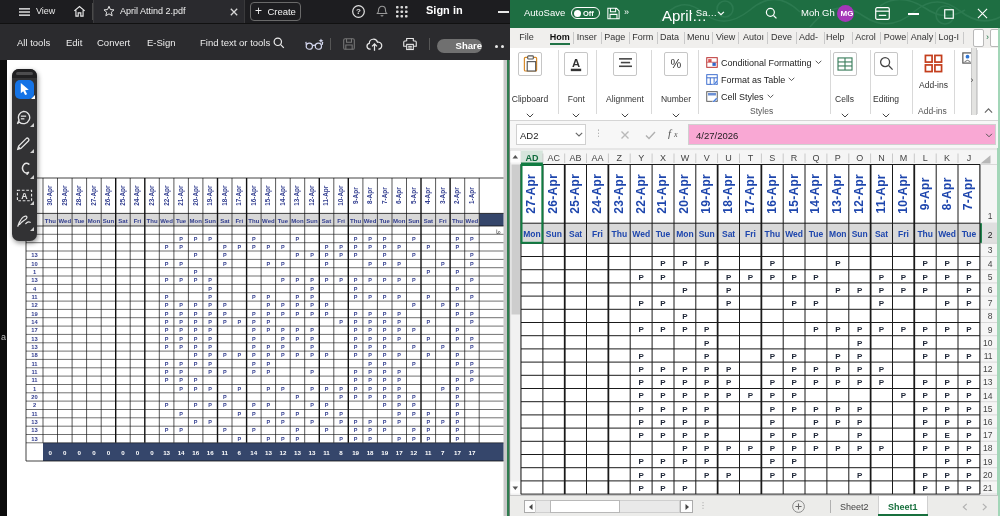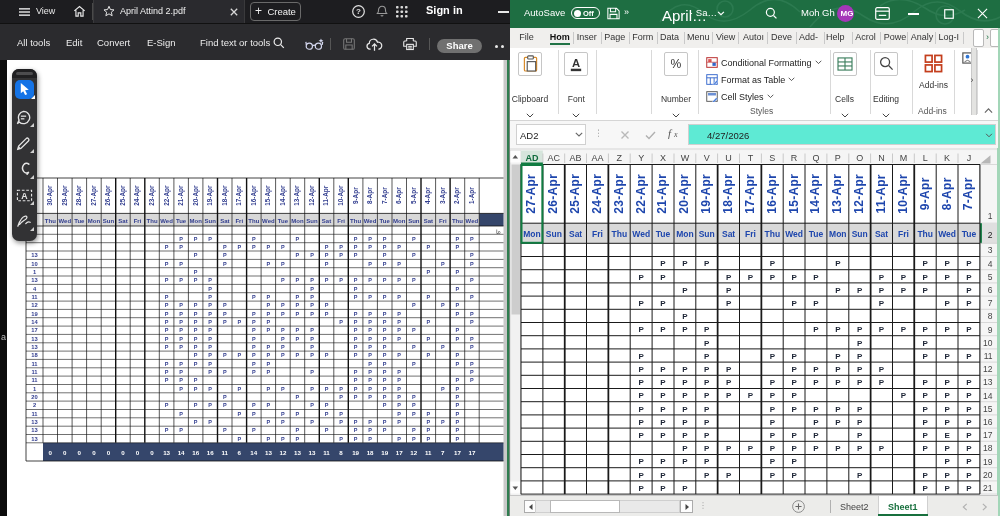--- a/index.html
+++ b/index.html
@@ -1,21 +1,21 @@
 <!DOCTYPE html>
 <html><head><meta charset="utf-8"><title>x</title><style>
 *{margin:0;padding:0;box-sizing:border-box}
 html,body{width:1000px;height:516px;overflow:hidden;font-family:"Liberation Sans",sans-serif}
 #root{position:relative;width:1000px;height:516px;background:#fff}
 #acro{position:absolute;left:0;top:0;width:510px;height:516px;background:#fff}
 #atitle{position:absolute;left:0;top:0;width:510px;height:23px;background:#1d1d20}
 #atab{position:absolute;left:93px;top:0;width:152px;height:23px;background:#2a2a2e;border-left:1px solid #3a3a3c;border-right:1px solid #3a3a3c}
 #acreate{position:absolute;left:250px;top:2px;width:51px;height:19px;border:1px solid #6a6a6a;border-radius:4px;color:#f0f0f0;font-size:9.5px;text-align:center;line-height:17px}
 #atoolbar{position:absolute;left:0;top:23px;width:510px;height:37px;background:#2b2b2e;border-top:1px solid #111}
-#asharebtn{position:absolute;left:437px;top:15px;width:45px;height:14px;background:#707070;border-radius:8px;color:#fff;font-size:9.5px;font-weight:bold;text-align:center;line-height:14px}
+#asharebtn{position:absolute;left:437px;top:15px;width:45px;height:14px;background:#707070;border-radius:8px;color:#fff;font-size:9.5px;font-weight:bold;text-align:right;line-height:14px}
 #acontent{position:absolute;left:0;top:60px;width:510px;height:456px;background:#fff}
 #afloat{position:absolute;left:12px;top:9px;width:25px;height:172px;background:#323234;border-radius:7px;box-shadow:1px 2px 5px rgba(0,0,0,.45)}
 #aselbtn{position:absolute;left:3px;top:11px;width:19px;height:19px;background:#1473e6;border-radius:5px;padding:2px 0 0 3px}
 .aico{position:absolute;left:4px;width:17px;height:17px}
 .tri{position:absolute;right:-1px;bottom:0;width:0;height:0;border-left:4px solid transparent;border-bottom:4px solid #d0d0d0}
 #xl{position:absolute;left:510px;top:0;width:548px;height:516px;background:#fff}
 #xtitle{position:absolute;left:0;top:0;width:490px;height:27.5px;background:#1e6e42;overflow:hidden}
 #xtabs{position:absolute;left:0;top:27.5px;width:490px;height:20px;background:#f0efed}
 .xtab{position:absolute;top:4px;font-size:9px;color:#333}
 .xtab.active{font-weight:bold;color:#111}
@@ -24,21 +24,21 @@
 .rgrp{position:absolute;top:4px;width:47px;text-align:center}
 .ricon{width:24px;height:24px;border:1px solid #c6c6c6;border-radius:2px;margin:0 auto;background:#fff;display:flex;align-items:center;justify-content:center}
 .rlab{font-size:8.5px;color:#333;margin-top:18px}
 .rchev{margin-top:3px}
 .rsep{position:absolute;top:2px;width:1px;height:64px;background:#d9d9d9}
 .sline{position:absolute;left:196px;white-space:nowrap}
 .sic{display:inline-block;vertical-align:-2px}
 .stx{font-size:9px;color:#222;margin-left:3px}
 #xfx{position:absolute;left:0;top:120.5px;width:490px;height:27px;background:#f7f7f7}
 #xnamebox{position:absolute;left:6px;top:3.5px;width:70px;height:21px;background:#fff;border:1px solid #d0d0d0;font-size:9.5px;color:#222;padding:5px 0 0 3px}
-#xformula{position:absolute;left:178px;top:3.5px;width:308px;height:21px;background:#5eead4;border:1px solid #d0d0d0;font-size:9.5px;color:#222;padding:5px 0 0 18px}
+#xformula{position:absolute;left:178px;top:3.5px;width:308px;height:21px;background:#f9a8d4;border:1px solid #d0d0d0;font-size:9.5px;color:#222;padding:5px 0 0 7px}
 #xsheetbar{position:absolute;left:0;top:495px;width:490px;height:21px;background:#ececea;border-top:1px solid #c6c6c6}
 .hsbtn{position:absolute;top:4px;width:13px;height:13px;background:#fdfdfd;border:1px solid #ababab;padding:1.5px 0 0 1.5px}
 .hsbtn svg{display:block}
 </style></head><body>
 <div id="root">
     <div id="acro">
       <div id="atitle">
 <svg width="11" height="10" viewBox="0 0 14 11" style="position:absolute;left:19px;top:7px">
           <g stroke="#e8e8e8" stroke-width="1.8">
             <line x1="0" y1="1.5" x2="14" y2="1.5"></line>
@@ -744,20 +744,31 @@
             <path d="M0.8 0.8 L4 4 L7.2 0.8" fill="none" stroke="#444" stroke-width="1"></path>
           </svg></div>
         <div class="rgrp" style="left:42.8px"><div class="ricon">
             <svg width="16" height="16" viewBox="0 0 17 17">
               <text x="8.5" y="11.5" font-size="12" font-weight="bold" fill="#333" text-anchor="middle" font-family="Liberation Sans">A</text>
               <rect x="3" y="13.5" width="11" height="2.6" fill="#333"></rect>
             </svg>
           </div><div class="rlab">Font</div><svg width="8" height="5" viewBox="0 0 8 5" class="rchev">
             <path d="M0.8 0.8 L4 4 L7.2 0.8" fill="none" stroke="#444" stroke-width="1"></path>
           </svg></div>
+        <div class="rgrp" style="left:91.5px"><div class="ricon">
+            <svg width="15" height="13" viewBox="0 0 16 14">
+              <g stroke="#444" stroke-width="1.7">
+                <line x1="1" y1="2" x2="15" y2="2"></line>
+                <line x1="3" y1="6" x2="13" y2="6"></line>
+                <line x1="1" y1="10" x2="15" y2="10"></line>
+              </g>
+            </svg>
+          </div><div class="rlab">Alignment</div><svg width="8" height="5" viewBox="0 0 8 5" class="rchev">
+            <path d="M0.8 0.8 L4 4 L7.2 0.8" fill="none" stroke="#444" stroke-width="1"></path>
+          </svg></div>
         <div class="rgrp" style="left:142.5px"><div class="ricon">
             <svg width="16" height="14" viewBox="0 0 17 15">
               <text x="8.5" y="12" font-size="13" fill="#333" text-anchor="middle" font-family="Liberation Sans">%</text>
             </svg>
           </div><div class="rlab">Number</div><svg width="8" height="5" viewBox="0 0 8 5" class="rchev">
             <path d="M0.8 0.8 L4 4 L7.2 0.8" fill="none" stroke="#444" stroke-width="1"></path>
           </svg></div>
         <div class="rsep" style="left:47.5px"></div>
         <div class="rsep" style="left:86.3px"></div>
         <div class="rsep" style="left:141.3px"></div>

